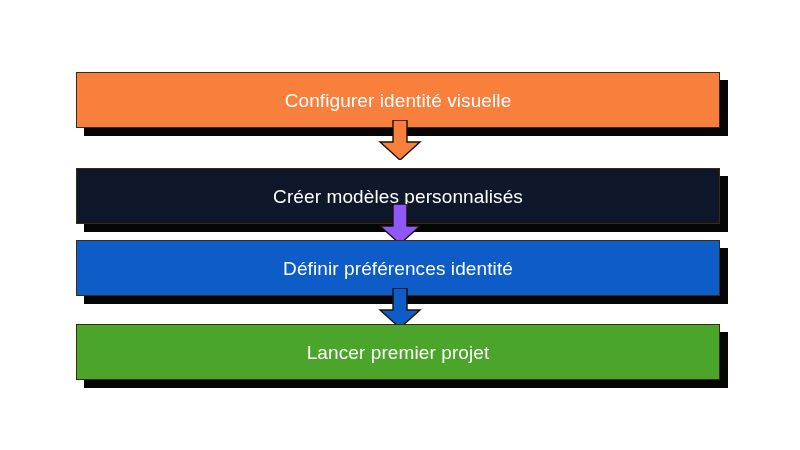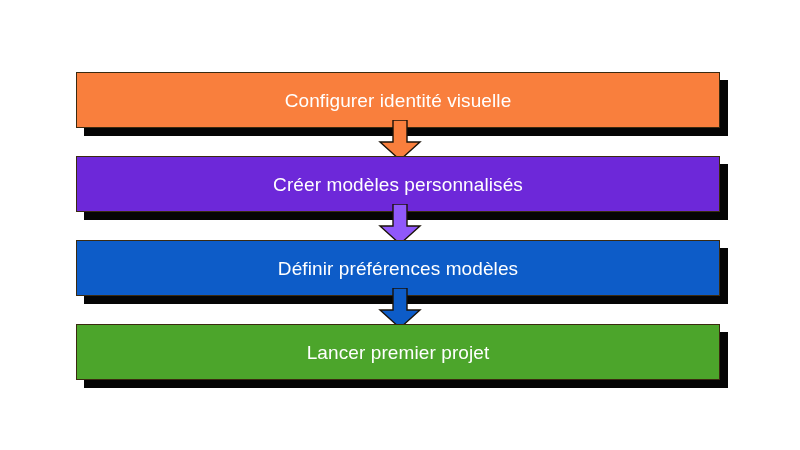--- a/index.html
+++ b/index.html
@@ -38,21 +38,21 @@
     color: #ffffff;
     font-size: 19px;
     font-weight: 400;
     line-height: 1;
     letter-spacing: 0.1px;
     white-space: nowrap;
     text-align: center;
   }
 
   .stage-1 { top: 72px;  background: #f97f3d; }
-  .stage-2 { top: 156px; background: #6d28d9; }
+  .stage-2 { top: 168px; background: #0f172a; }
   .stage-3 { top: 240px; background: #0d5cc8; }
   .stage-4 { top: 324px; background: #4ca52b; align-items: center; }
 
   .connector {
     position: absolute;
     left: 373px;
     width: 54px;
     height: 40px;
     overflow: visible;
   }
@@ -86,21 +86,21 @@
     <span class="stage-label">Créer modèles personnalisés</span>
   </div>
 
   <div class="connector connector-2">
     <svg viewBox="0 0 54 40" xmlns="http://www.w3.org/2000/svg">
       <polygon points="20,0 34,0 34,22 47,22 27,40 7,22 20,22" fill="#9058fa" stroke="#1a1208" stroke-width="1.4" stroke-linejoin="miter"></polygon>
     </svg>
   </div>
 
   <div class="stage stage-3">
-    <span class="stage-label">Définir préférences modèles</span>
+    <span class="stage-label">Définir préférences identité</span>
   </div>
 
   <div class="connector connector-3">
     <svg viewBox="0 0 54 40" xmlns="http://www.w3.org/2000/svg">
       <polygon points="20,0 34,0 34,22 47,22 27,40 7,22 20,22" fill="#0d5cc8" stroke="#1a1208" stroke-width="1.4" stroke-linejoin="miter"></polygon>
     </svg>
   </div>
 
   <div class="stage stage-4">
     <span class="stage-label">Lancer premier projet</span>

